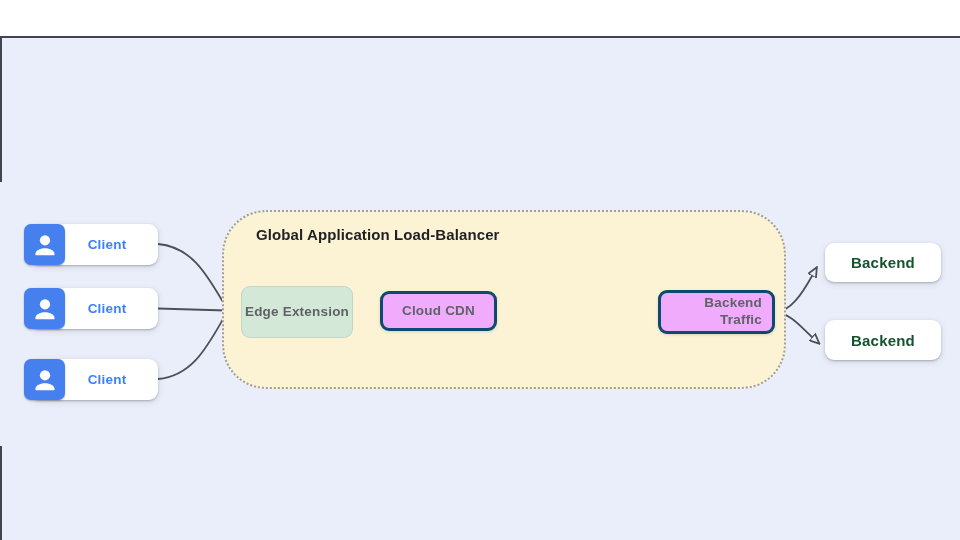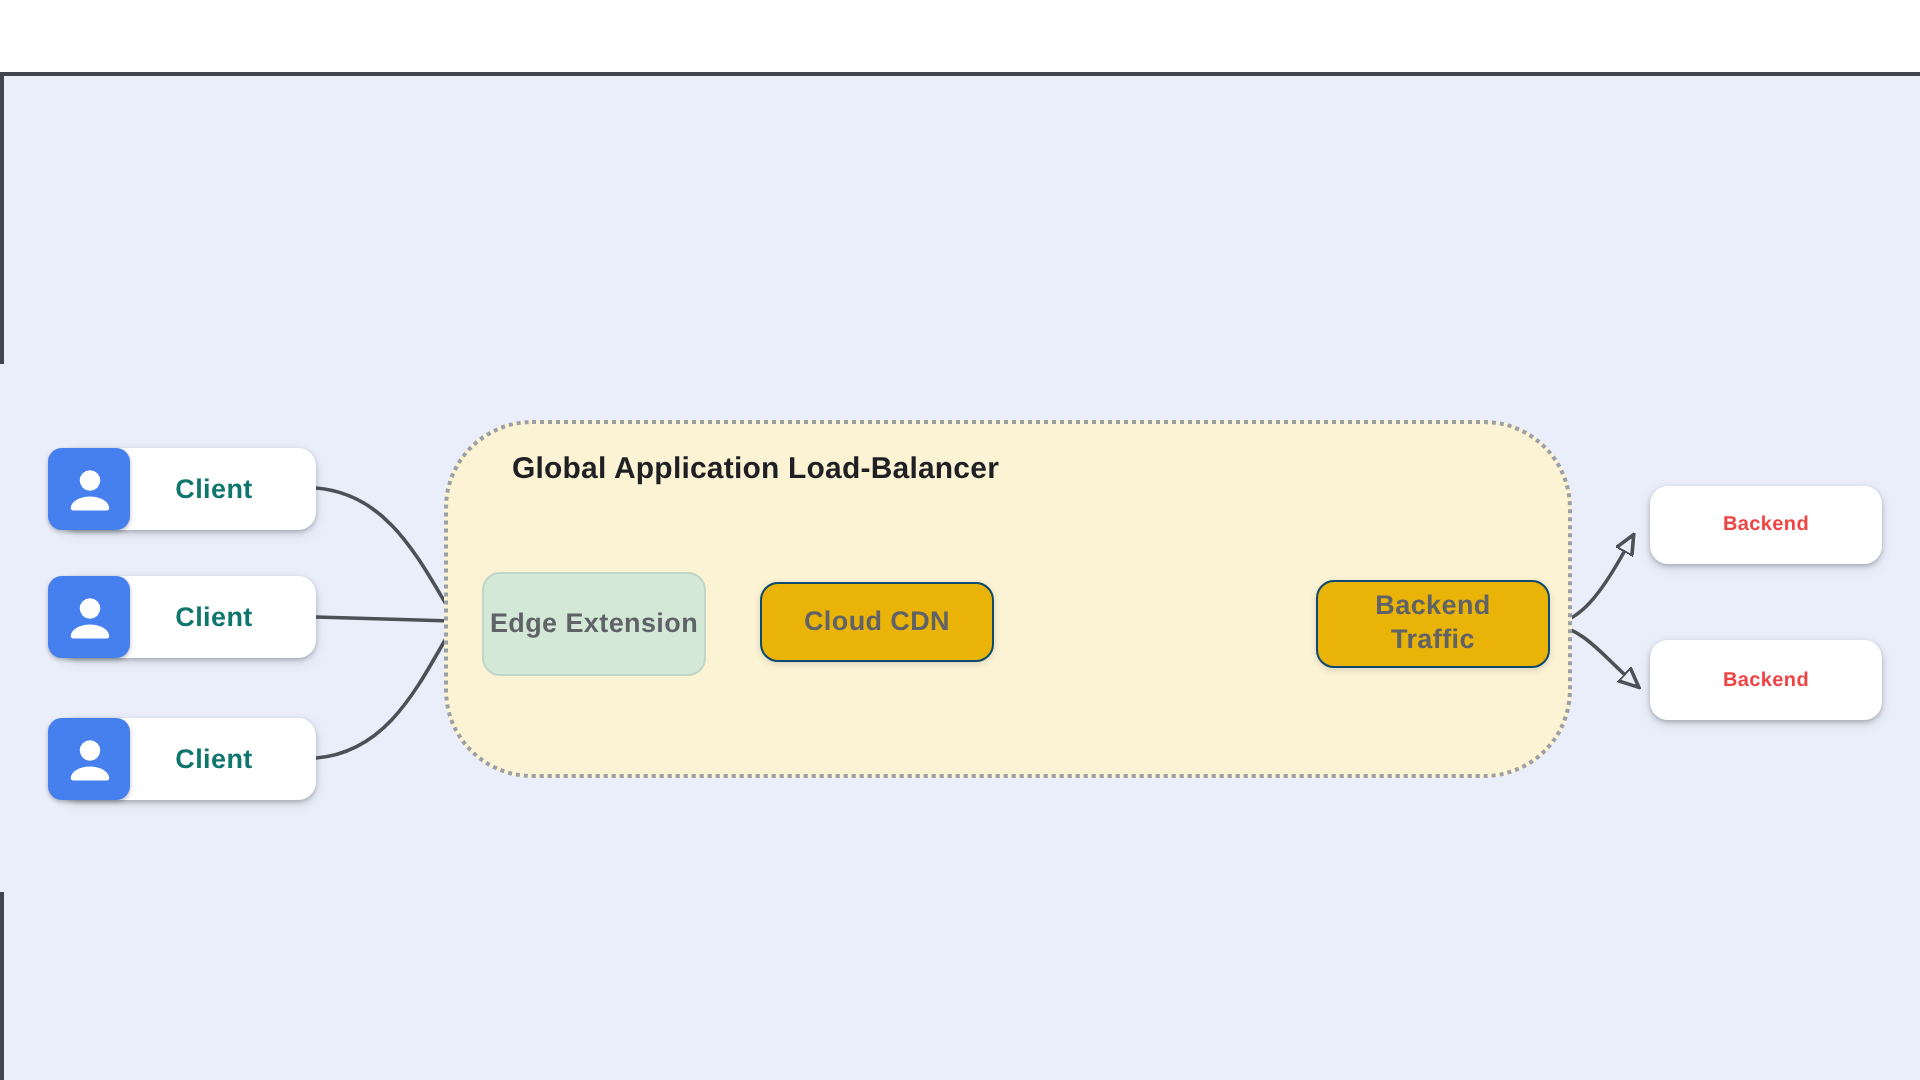--- a/index.html
+++ b/index.html
@@ -18,21 +18,21 @@
   
   svg.wires{position:absolute;left:0;top:0;width:960px;height:540px;}
   svg.wires path{fill:none;stroke:#4d5156;stroke-width:1.8;stroke-linecap:round;}
 
   
   .card{
     position:absolute;background:#ffffff;border-radius:9px;
     box-shadow:0 1px 2px rgba(60,64,67,.30),0 2px 6px rgba(60,64,67,.15);
   }
   .client-card{left:30px;width:128px;height:41px;display:flex;align-items:center;justify-content:center;}
-  .client-card .lbl{font-size:13.5px;font-weight:600;color:#0f766e;letter-spacing:.2px;padding-left:26px;}
+  .client-card .lbl{font-size:13.5px;font-weight:600;color:#3b82f6;letter-spacing:.2px;padding-left:26px;}
   .client-icon{
     position:absolute;width:41px;height:41px;left:24px;border-radius:7px;background:#4680ee;
     display:flex;align-items:center;justify-content:center;
     box-shadow:0 1px 2px rgba(60,64,67,.35);
   }
   .client-icon svg{width:30px;height:30px;fill:#ffffff;}
 
   
   .lb-box{
     position:absolute;left:222px;top:174px;width:564px;height:179px;
@@ -43,29 +43,29 @@
     font-size:15px;font-weight:700;color:#1f2023;letter-spacing:.1px;
   }
 
   
   .node{
     position:absolute;display:flex;align-items:center;justify-content:center;text-align:center;
     font-size:13.5px;font-weight:600;color:#5f6368;letter-spacing:.2px;line-height:1.25;
     border-radius:9px;box-sizing:border-box;
   }
   .node.green{background:#d3e8d6;border:1px solid rgba(95,99,104,.14);}
-  .node.white{background:#eab308;border:1px solid #0c4a6e;box-shadow:0 1px 3px rgba(60,64,67,.18);}
+  .node.white{background:#f0abfc;border:3px solid #0c4a6e;box-shadow:0 1px 3px rgba(60,64,67,.18);text-align:right;}
   .n1{left:241px;top:250px;width:112px;height:52px;padding:0 2px;}
   .n2{left:380px;top:255px;width:117px;height:40px;padding:0 8px;}
   .n3{left:522px;top:249px;width:113px;height:53px;padding:0 10px;}
   .n4{left:658px;top:254px;width:117px;height:44px;padding:0 10px;}
 
   
   .backend-card{left:825px;width:116px;display:flex;align-items:center;justify-content:center;
-    font-size:10px;font-weight:600;color:#ef4444;letter-spacing:.2px;}
+    font-size:15px;font-weight:600;color:#14532d;letter-spacing:.2px;}
   .b1{top:207px;height:39px;}
   .b2{top:284px;height:40px;}
 </style>
 </head>
 <body>
 
 <div class="stage">
 
   <div class="edge-top"></div>
   <div class="edge-left-a"></div>

